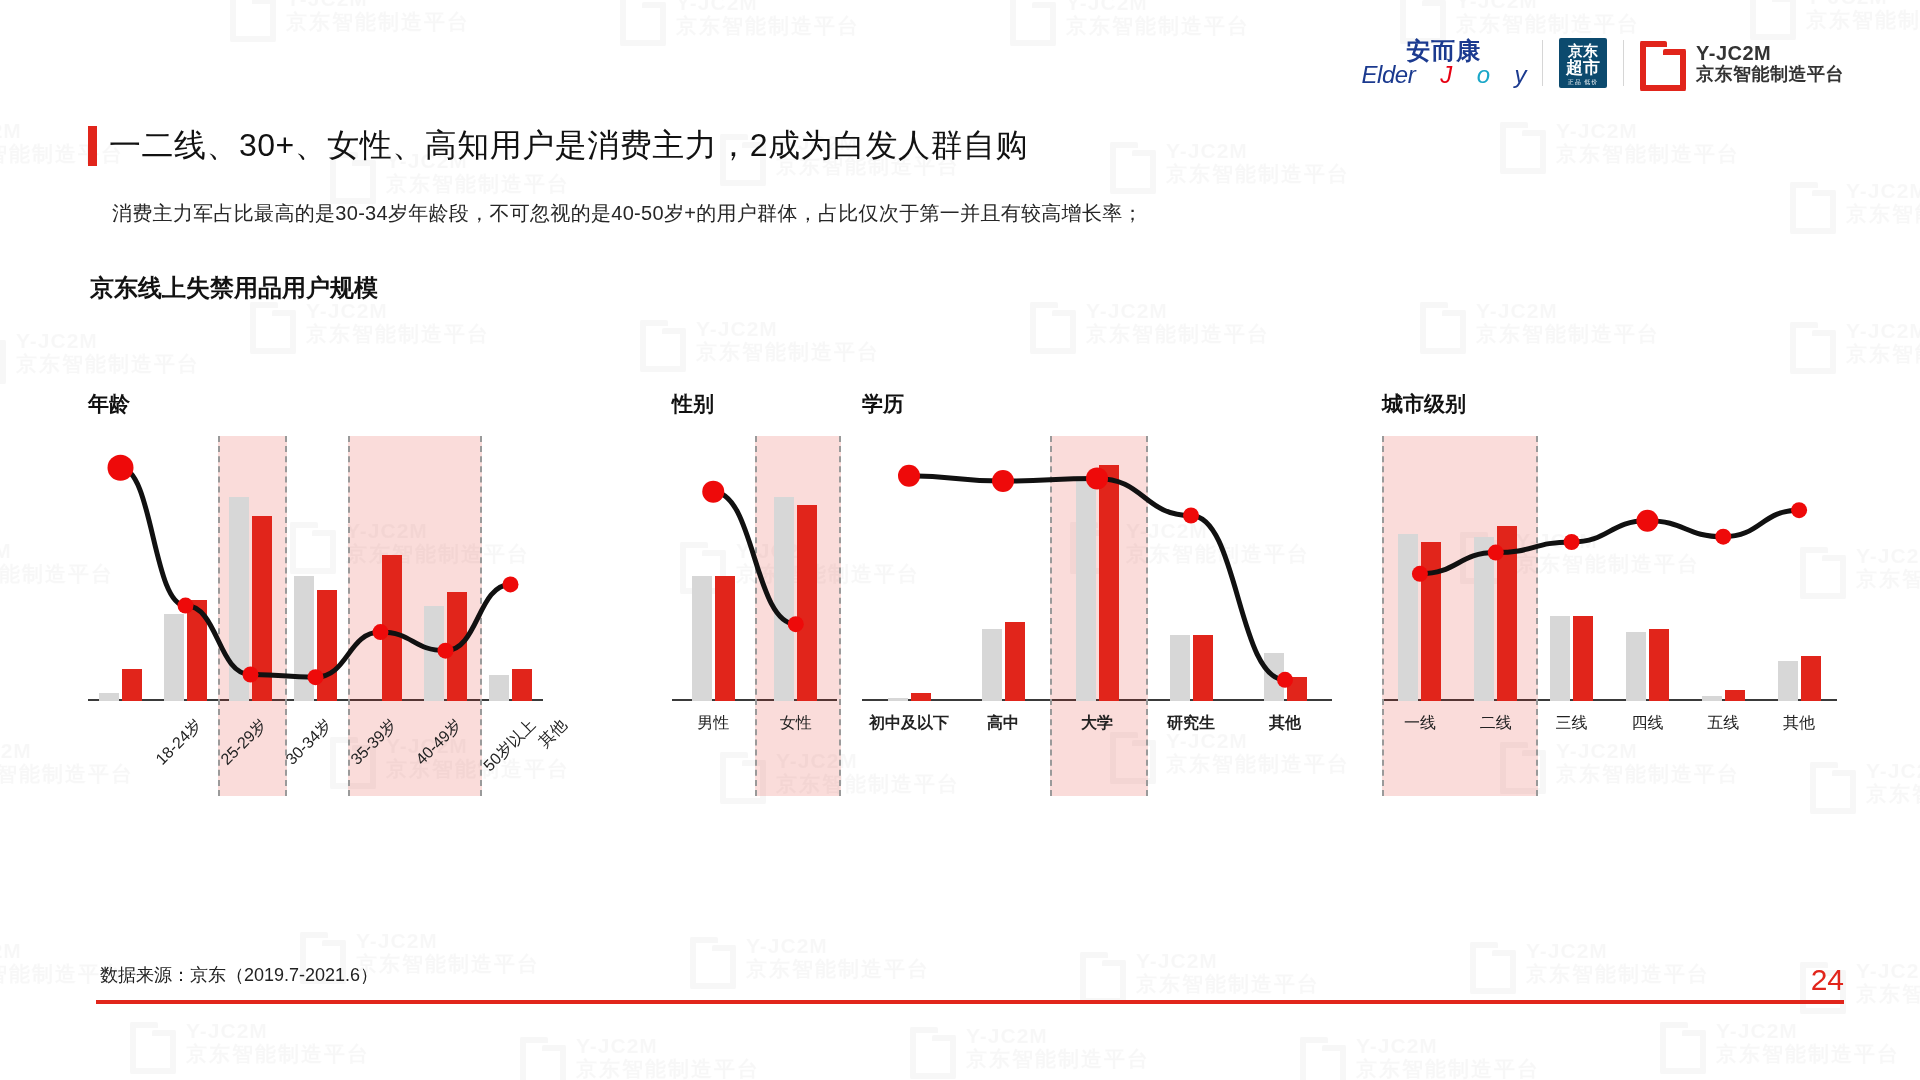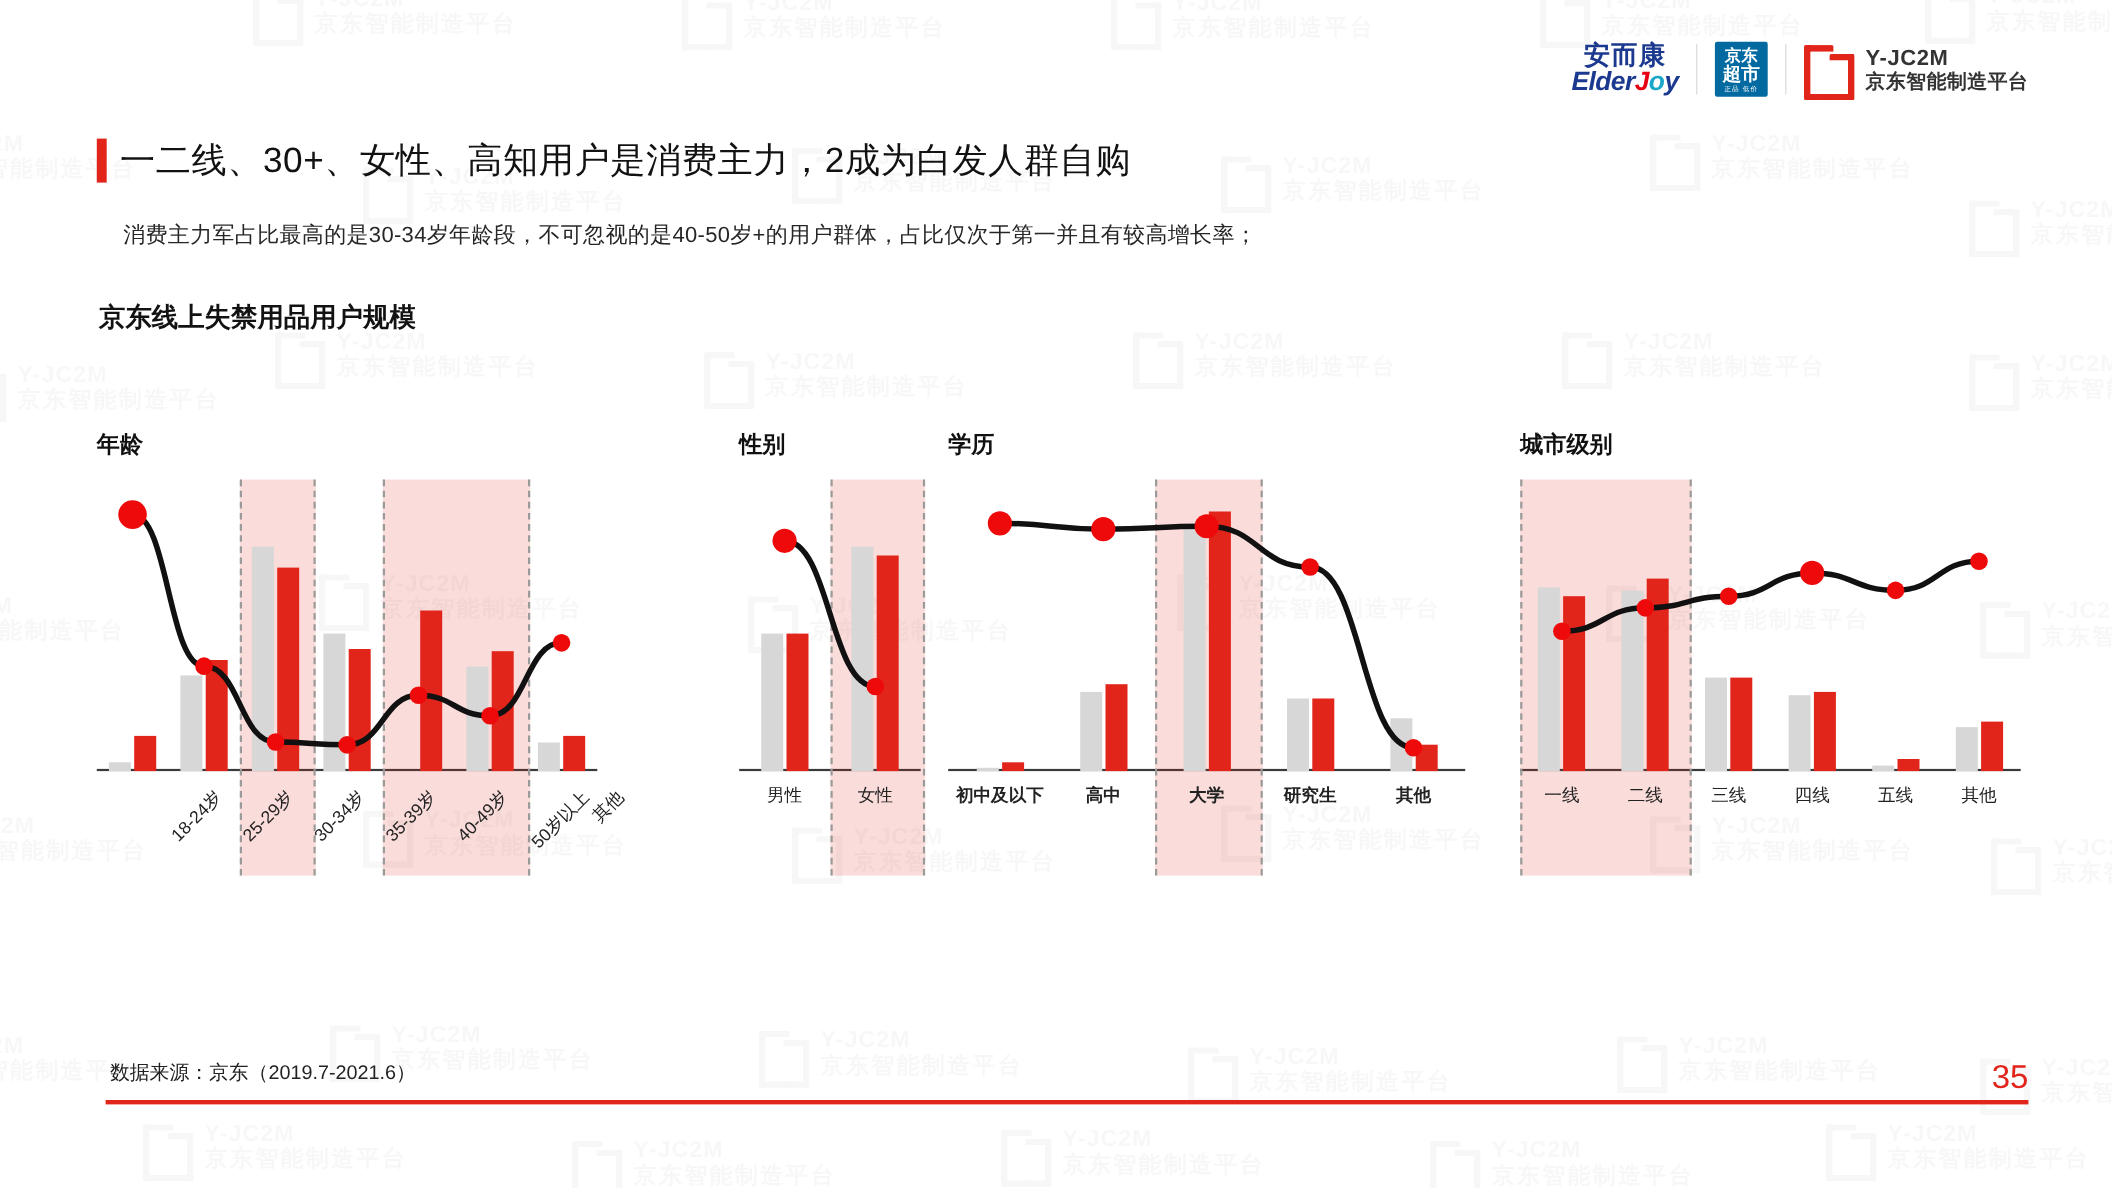--- a/index.html
+++ b/index.html
@@ -88,28 +88,28 @@
     top: 38px;
     display: flex;
     align-items: center;
     gap: 16px;
   }
   .logo-elderjoy { display: flex; flex-direction: column; align-items: center; line-height: 1; }
   .logo-elderjoy .cn {
     font-size: 24px; font-weight: 700; color: #1b3a8f; letter-spacing: 1px;
   }
   .logo-elderjoy .en {
-    font-size: 24px; font-weight: 700; font-style: italic; color: #1b3a8f; letter-spacing: -0.5px;
-    display: flex; align-items: baseline;
+    font-size: 24px; font-weight: 400; font-style: italic; color: #1b3a8f; letter-spacing: -0.5px;
+    display: flex; align-items: baseline; gap: 25px;
   }
   .logo-elderjoy .en .heart { color: #e60012; }
   .logo-elderjoy .en .heart2 { color: #1aa7c8; }
   .vdiv { width: 1px; height: 46px; background: #d6d6d6; }
   .logo-jdsc {
-    background: #0369a1;
+    background: #0c4a6e;
     color: #fff;
     width: 48px;
     padding: 5px 0 3px;
     text-align: center;
     border-radius: 2px;
     line-height: 1.05;
   }
   .logo-jdsc .l1 { font-size: 15px; font-weight: 700; }
   .logo-jdsc .l2 { font-size: 17px; font-weight: 800; }
   .logo-jdsc .l3 { font-size: 6px; letter-spacing: 1px; margin-top: 2px; }
@@ -771,15 +771,15 @@
               <div class="xlabel flat" style="left: 341.25px; top: 277px;">五线</div>
               <div class="xlabel flat" style="left: 417.083px; top: 277px;">其他</div>
             </div>
           </div>
         </div>
       </div>
     </div>
 
   <div class="source-note">数据来源：京东（2019.7-2021.6）</div>
   <div class="footer-rule"></div>
-  <div class="page-number">35</div>
+  <div class="page-number">24</div>
 
 </div>
 
 </body></html>

